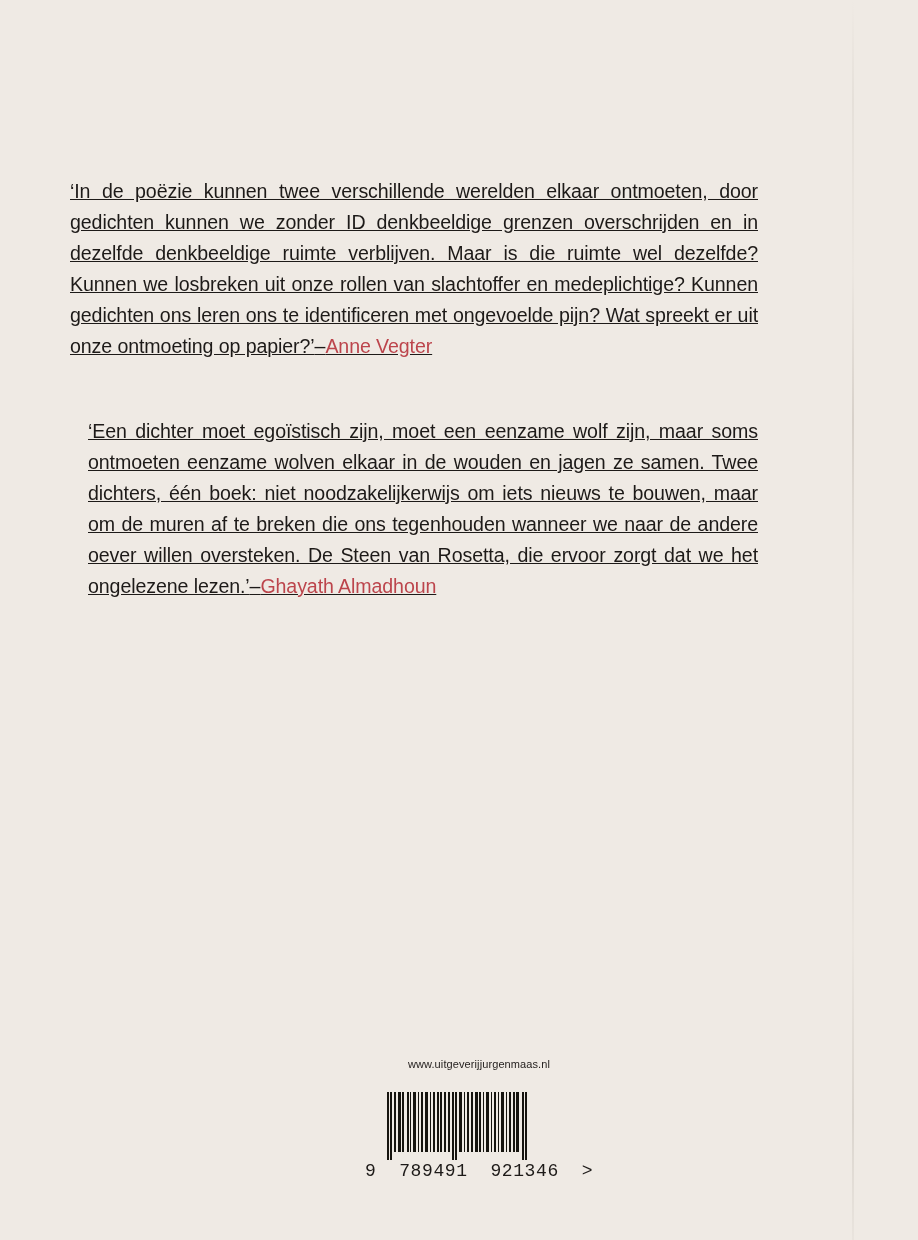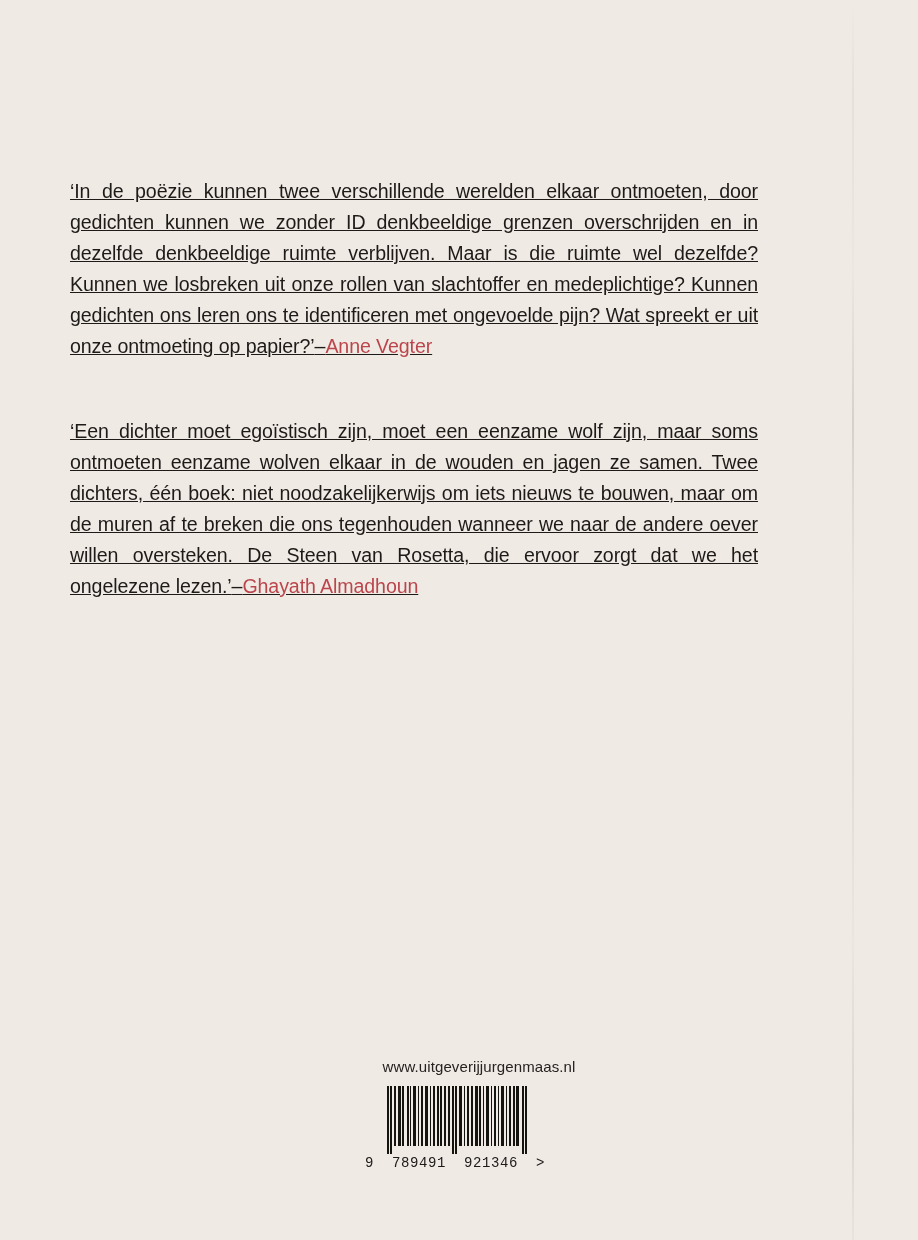--- a/index.html
+++ b/index.html
@@ -52,62 +52,63 @@
     font-size: 19.6px;
     line-height: 31px;
     text-align: justify;
     text-justify: inter-word;
     letter-spacing: -0.1px;
     margin: 0;
     text-decoration: underline;
   }
   .quote-block.second {
     margin-top: 54px;
+    margin-left: 18px;
   }
   
   .quote-block > .body-text { display: inline; }
 
   .attribution {
     color: #bc454c;
     white-space: nowrap;
   }
   .dash {
     color: #1d1a18;
   }
 
   .footer {
     position: absolute;
     left: 0;
     top: 1058px;
     width: 918px;
     text-align: center;
   }
   .site-url {
-    font-size: 15px;
+    font-size: 11px;
     color: #262220;
     letter-spacing: 0.1px;
-    margin: 0 0 11px 0;
+    margin: 0 0 22px 0;
     font-family: "Liberation Sans", sans-serif;
     padding-left: 40px;
   }
 
   .barcode-wrap {
     display: inline-block;
     text-align: center;
   }
   .barcode {
     display: block;
     margin: 0 auto;
   }
   .isbn-digits {
     display: block;
     width: 196px;
     margin: 1px auto 0 auto;
     font-family: "Liberation Mono", monospace;
-    font-size: 14px;
+    font-size: 18px;
     color: #1d1a18;
     letter-spacing: 0.6px;
     white-space: pre;
     text-align: left;
     padding-left: 4px;
     box-sizing: border-box;
   }
 </style>
 </head>
 <body>

